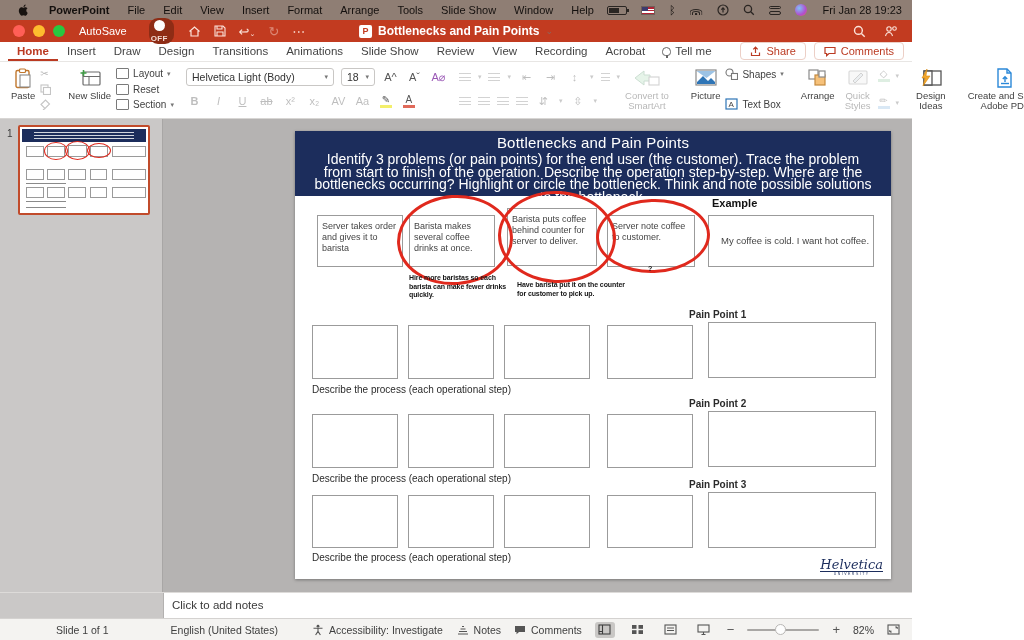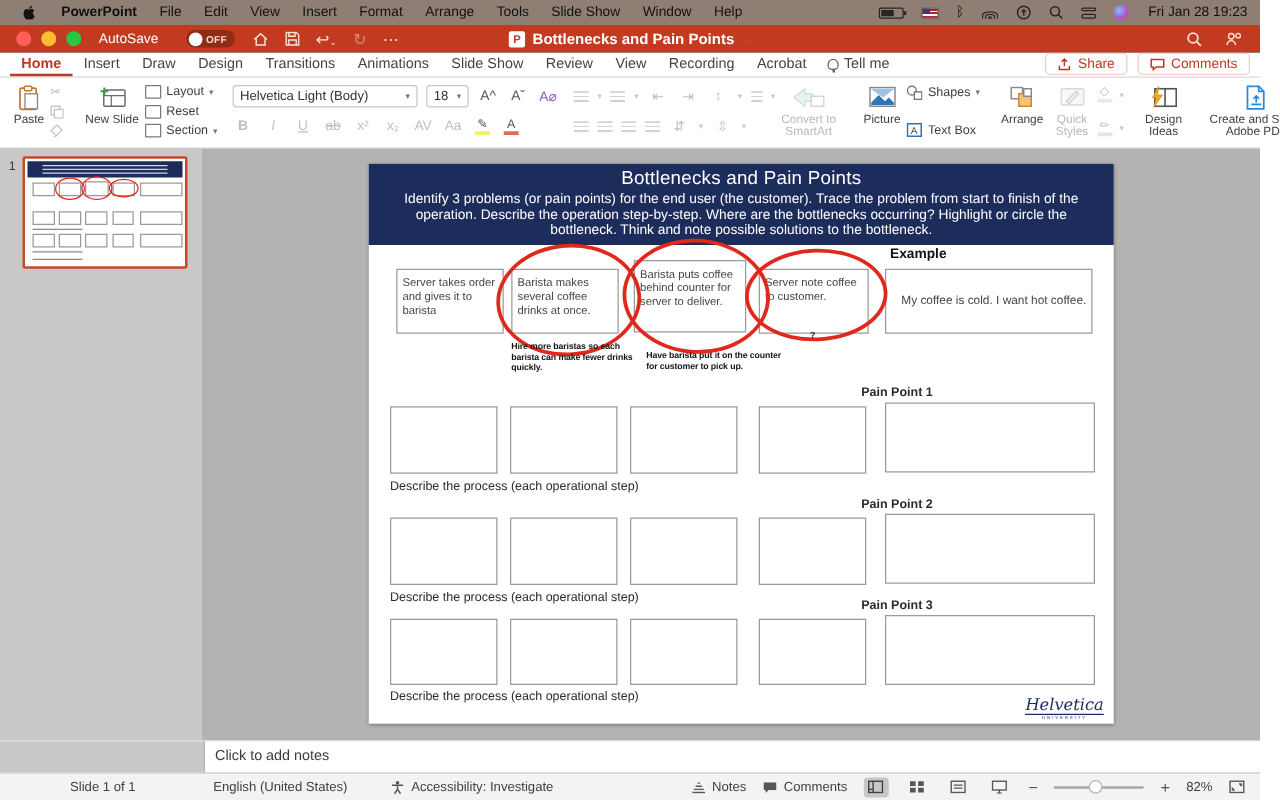--- a/index.html
+++ b/index.html
@@ -1,18 +1,18 @@
 <!DOCTYPE html>
 <html><head>
 <meta charset="utf-8">
 <style>
   * { margin:0; padding:0; box-sizing:border-box; }
   html,body { width:1024px; height:640px; overflow:hidden; }
   body { font-family:"Liberation Sans", sans-serif; }
-  .screen { position:relative; width:1008px; height:640px; background:#0369a1; }
+  .screen { position:relative; width:912px; height:640px; background:#ec4899; }
 
   
   .menubar { position:relative; height:20px; background:#8f7e74; display:flex; align-items:center;
              color:#14100e; font-size:11px; padding:0 10px; }
   .menubar .apple { width:12px; height:12px; margin:0 10px 0 8px; }
   .menubar .mi { padding:0 9px; white-space:nowrap; }
   .menubar .mi.app { font-weight:bold; }
   .mb-right { margin-left:auto; display:flex; align-items:center; gap:14px; }
   .mb-right .glyph { font-size:11px; }
   .batt { width:20px; height:9px; border:1px solid #2a2522; border-radius:2px; position:relative; }
@@ -29,21 +29,21 @@
   .cc i { height:3.5px; border:1px solid #2a2522; border-radius:3px; }
   .siri { width:12px; height:12px; border-radius:50%; background:radial-gradient(circle at 35% 35%, #7fc3f7, #b14ecf 60%, #e8605a); }
   .clock { font-size:11px; margin-left:2px; white-space:nowrap; }
 
   
   .titlebar { position:relative; height:22px; background:#c23b20; display:flex; align-items:center; color:#fbe9e2; }
   .lights { display:flex; gap:8px; margin:0 14px 0 13px; }
   .light { width:12px; height:12px; border-radius:50%; }
   .light.r{background:#ff5f57;} .light.y{background:#febc2e;} .light.g{background:#28c840;}
   .autosave { display:flex; align-items:center; gap:22px; font-size:11px; color:#fff; margin-right:14px; }
-  .as-pill { display:flex; align-items:center; background:#8e2c15; border-radius:9px; padding:1.5px 6px 1.5px 2px; gap:3px; }
+  .as-pill { display:flex; align-items:center; background:#8e2c15; border-radius:9px; padding:1.5px 6px 1.5px 2px; gap:3px;flex-direction:column; }
   .as-pill .knob { width:11px; height:11px; background:#fdfdfd; border-radius:50%; }
   .as-pill .state { font-size:8px; font-weight:bold; color:#f3d9d1; letter-spacing:.3px; }
   .qa { display:flex; align-items:center; gap:13px; color:#fbe3da; font-size:13px; }
   .qa .dim { opacity:.45; }
   .tb-title { position:absolute; left:50%; transform:translateX(-50%); display:flex; align-items:center; gap:6px;
               font-size:12px; font-weight:bold; color:#fff; }
   .docico { width:13px; height:13px; background:#fff; border-radius:2px; color:#c23b20; font-size:9px; font-weight:bold;
             display:flex; align-items:center; justify-content:center; }
   .tb-title .chev { opacity:.7; font-size:9px; font-weight:normal; }
   .tb-right { margin-left:auto; display:flex; gap:18px; margin-right:14px; color:#fbe3da; }
@@ -93,21 +93,21 @@
   .t-head { position:absolute; left:2px; right:2px; top:2px; height:13px; background:#1c2d5c; }
   .t-head i { position:absolute; left:10%; right:10%; height:1px; background:rgba(255,255,255,.8); }
   .t-box { position:absolute; border:1px solid #9a9a9a; background:#fff; }
   .t-ell { position:absolute; border:1.5px solid #e0291d; border-radius:50%; }
   .t-line { position:absolute; height:1px; background:#8a8a8a; }
 
   .slide { position:absolute; left:295px; top:12px; width:596px; height:448px; background:#fff;
            box-shadow:0 1px 3px rgba(0,0,0,.35); }
   .sl-header { position:absolute; left:0; top:0; width:596px; height:65px; background:#1c2d5c; color:#fff; text-align:center; }
   .sl-title { font-size:15px; padding-top:3px; letter-spacing:.2px; }
-  .sl-sub { font-size:11px; line-height:12.5px; width:560px; margin:2px auto 0; }
+  .sl-sub { font-size:14px; line-height:12.5px; width:560px; margin:2px auto 0; }
   .ex-label { position:absolute; left:417px; top:66px; font-size:11px; font-weight:bold; color:#111; }
   .ebox { position:absolute; border:1px solid #9b9b9b; background:#fff; font-size:9px; line-height:11px; color:#454545; padding:5px 4px; }
   .pbox { position:absolute; border:1px solid #9b9b9b; background:#fff; }
   .bigbox { position:absolute; border:1px solid #9b9b9b; background:#fff; display:flex; align-items:center;
             font-size:9.5px; line-height:12px; color:#454545; padding-left:12px; }
   .red-ell { position:absolute; border:3.5px solid #e0291d; border-radius:50%; }
   .handnote { position:absolute; font-size:7px; font-weight:bold; line-height:8.5px; color:#141414; letter-spacing:-0.1px; }
   .pp-label { position:absolute; left:394px; font-size:10px; color:#2b2b2b;font-weight:bold; }
   .desc-label { position:absolute; left:17px; font-size:10px; color:#2b2b2b; }
   .logo { position:absolute; right:8px; bottom:3px; text-align:center; }

